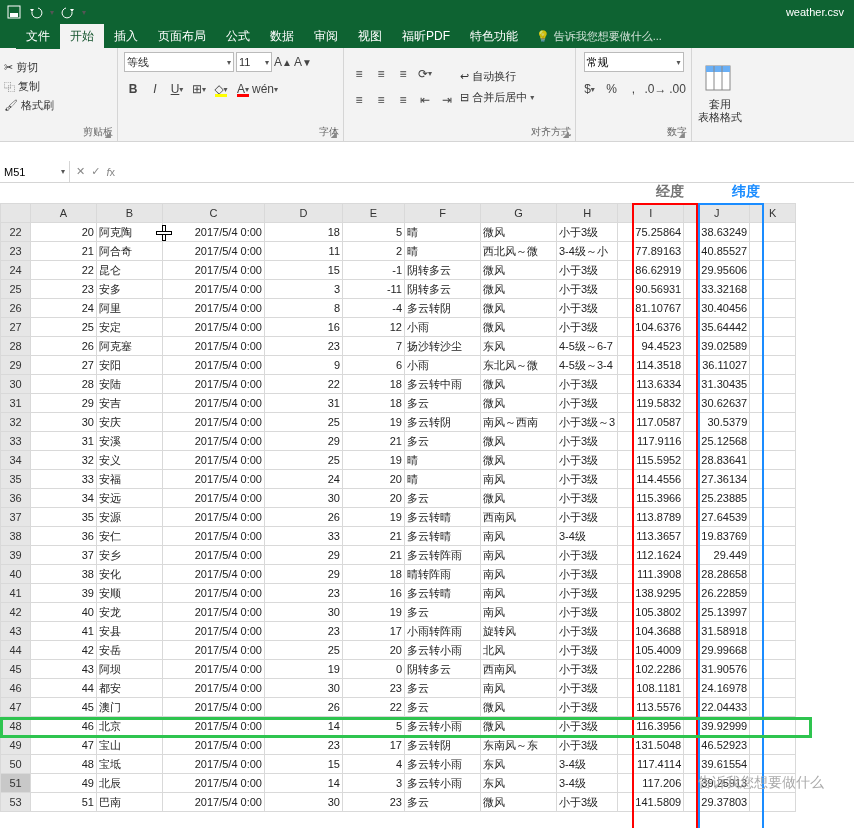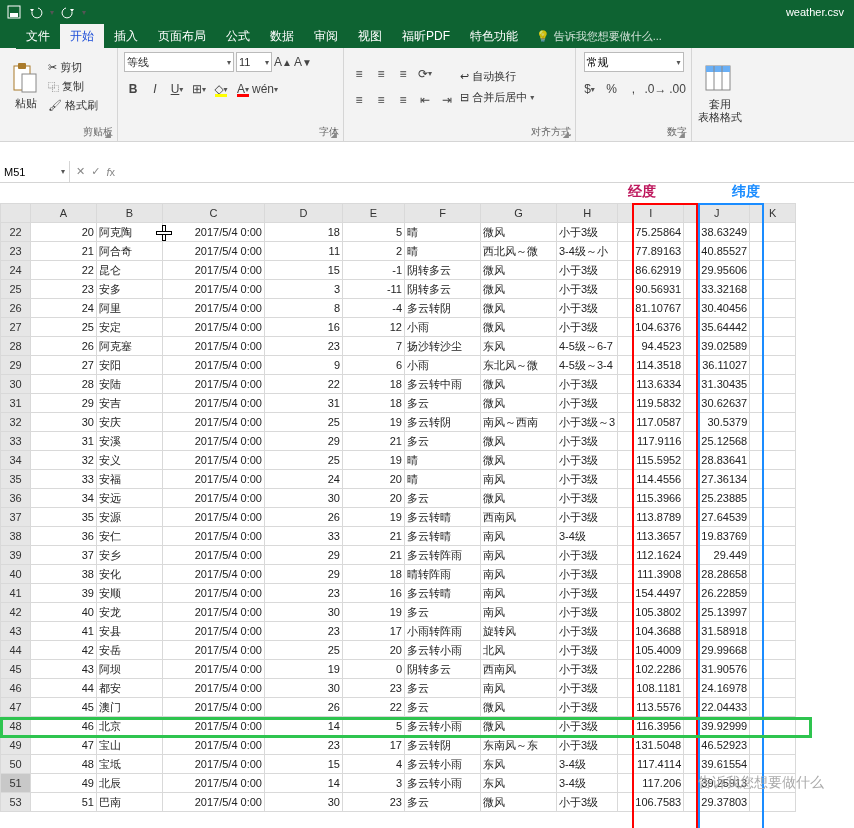--- a/index.html
+++ b/index.html
@@ -7,21 +7,21 @@
 
 .titlebar { background: #0e6332; height: 24px; display: flex; align-items: center; color: #fff; font-size: 11px; }
 .qat { display: flex; align-items: center; gap: 6px; padding-left: 6px; }
 .qat .icon { width: 16px; height: 16px; display: flex; align-items: center; justify-content: center; }
 .title-spacer { flex: 1; text-align: center; }
 .title-text { padding-right: 10px; }
 
 .tabs { background: #0e6332; height: 24px; display: flex; align-items: center; color: #fff; font-size: 12px; padding-left: 16px; }
 .tab { padding: 4px 10px; cursor: pointer; }
 .tab.file { background: #0e6332; }
-.tab.active { background: #f3f3f3; color: #1d4ed8; }
+.tab.active { background: #f3f3f3; color: #14532d; }
 .tell-me { margin-left: 8px; display: flex; align-items: center; gap: 4px; opacity: 0.8; font-size: 11px;}
 
 .ribbon { background: #f3f3f3; height: 94px; display: flex; border-bottom: 1px solid #d5d5d5; }
 .group { border-right: 1px solid #d5d5d5; display: flex; flex-direction: column; padding: 2px 4px 0; }
 .group-body { flex: 1; display: flex; align-items: center; }
 .group-label { font-size: 10px; color: #666; text-align: right; padding: 2px 0; position: relative;}
 .group-label .dlg { position: absolute; right: 2px; bottom: 2px; font-size: 8px; color: #888; }
 
 .big-btn { display: flex; flex-direction: column; align-items: center; justify-content: center; width: 44px; height: 66px; font-size: 11px; color: #333; }
 .big-btn .icon-box { width: 32px; height: 32px; margin-bottom: 2px; }
@@ -103,30 +103,20 @@
     <div class="tell-me">
       <span>💡</span>
       <span>告诉我您想要做什么...</span>
     </div>
   </div>
 
 <div class="ribbon">
 
   <div class="group" style="width:118px">
     <div class="group-body">
-      <div class="big-btn">
-        <div class="icon-box">
-            <svg width="28" height="32">
-              <rect x="4" y="4" width="16" height="24" fill="#fff" stroke="#aa7b2b"></rect>
-              <rect x="8" y="1" width="8" height="6" rx="1" fill="#aa7b2b"></rect>
-              <rect x="12" y="12" width="14" height="18" fill="#fff" stroke="#888"></rect>
-            </svg>
-          </div>
-        <span>粘贴</span>
-      </div>
       <div class="col" style="gap:4px">
         <div class="small-row">
             <span>✂</span>
             <span>剪切</span>
           </div>
         <div class="small-row">
             <span>⿻</span>
             <span>复制</span>
           </div>
         <div class="small-row">
@@ -247,21 +237,21 @@
     </div>
   <div class="fx-btns">
     <span>✕</span>
     <span>✓</span>
     <span><i>f</i>x</span>
   </div>
   <div class="formula-bar"></div>
 </div>
 
 <div class="annotation-row">
-  <span class="ann" style="left:628px;color:#be185d">经度</span>
+  <span class="ann" style="left:656px;color:#737373">经度</span>
   <span class="ann" style="left:732px;color:#1a8cff">纬度</span>
 </div>
 
 <div class="grid-wrap">
   <table class="grid" id="grid">
     <colgroup id="cg">
         <col style="width:30px">
         <col style="width: 66px;">
         <col style="width: 66px;">
         <col style="width: 102px;">
@@ -560,21 +550,21 @@
         <tr>
           <th>41</th>
           <td>39</td>
           <td class="l">安顺</td>
           <td>2017/5/4 0:00</td>
           <td>23</td>
           <td>16</td>
           <td class="l">多云转晴</td>
           <td class="l">南风</td>
           <td class="l">小于3级</td>
-          <td>154.4497</td>
+          <td>138.9295</td>
           <td>26.22859</td>
           <td></td>
         </tr>
         <tr>
           <th>42</th>
           <td>40</td>
           <td class="l">安龙</td>
           <td>2017/5/4 0:00</td>
           <td>30</td>
           <td>19</td>
@@ -714,21 +704,21 @@
         <tr>
           <th>53</th>
           <td>51</td>
           <td class="l">巴南</td>
           <td>2017/5/4 0:00</td>
           <td>30</td>
           <td>23</td>
           <td class="l">多云</td>
           <td class="l">微风</td>
           <td class="l">小于3级</td>
-          <td>106.7583</td>
+          <td>141.5809</td>
           <td>29.37803</td>
           <td></td>
         </tr>
       </tbody>
   </table>
 
   <div class="overlay-box" style="border-color:#f00; left:632px; top:0; width:66px; height:629px"></div>
   <div class="overlay-box" style="border-color:#1a8cff; left:698px; top:0; width:66px; height:629px"></div>
 
   <div class="overlay-box" style="border-color:#2ec44f; border-width:3px; left:0; top:514px; width:812px; height:21px"></div>

